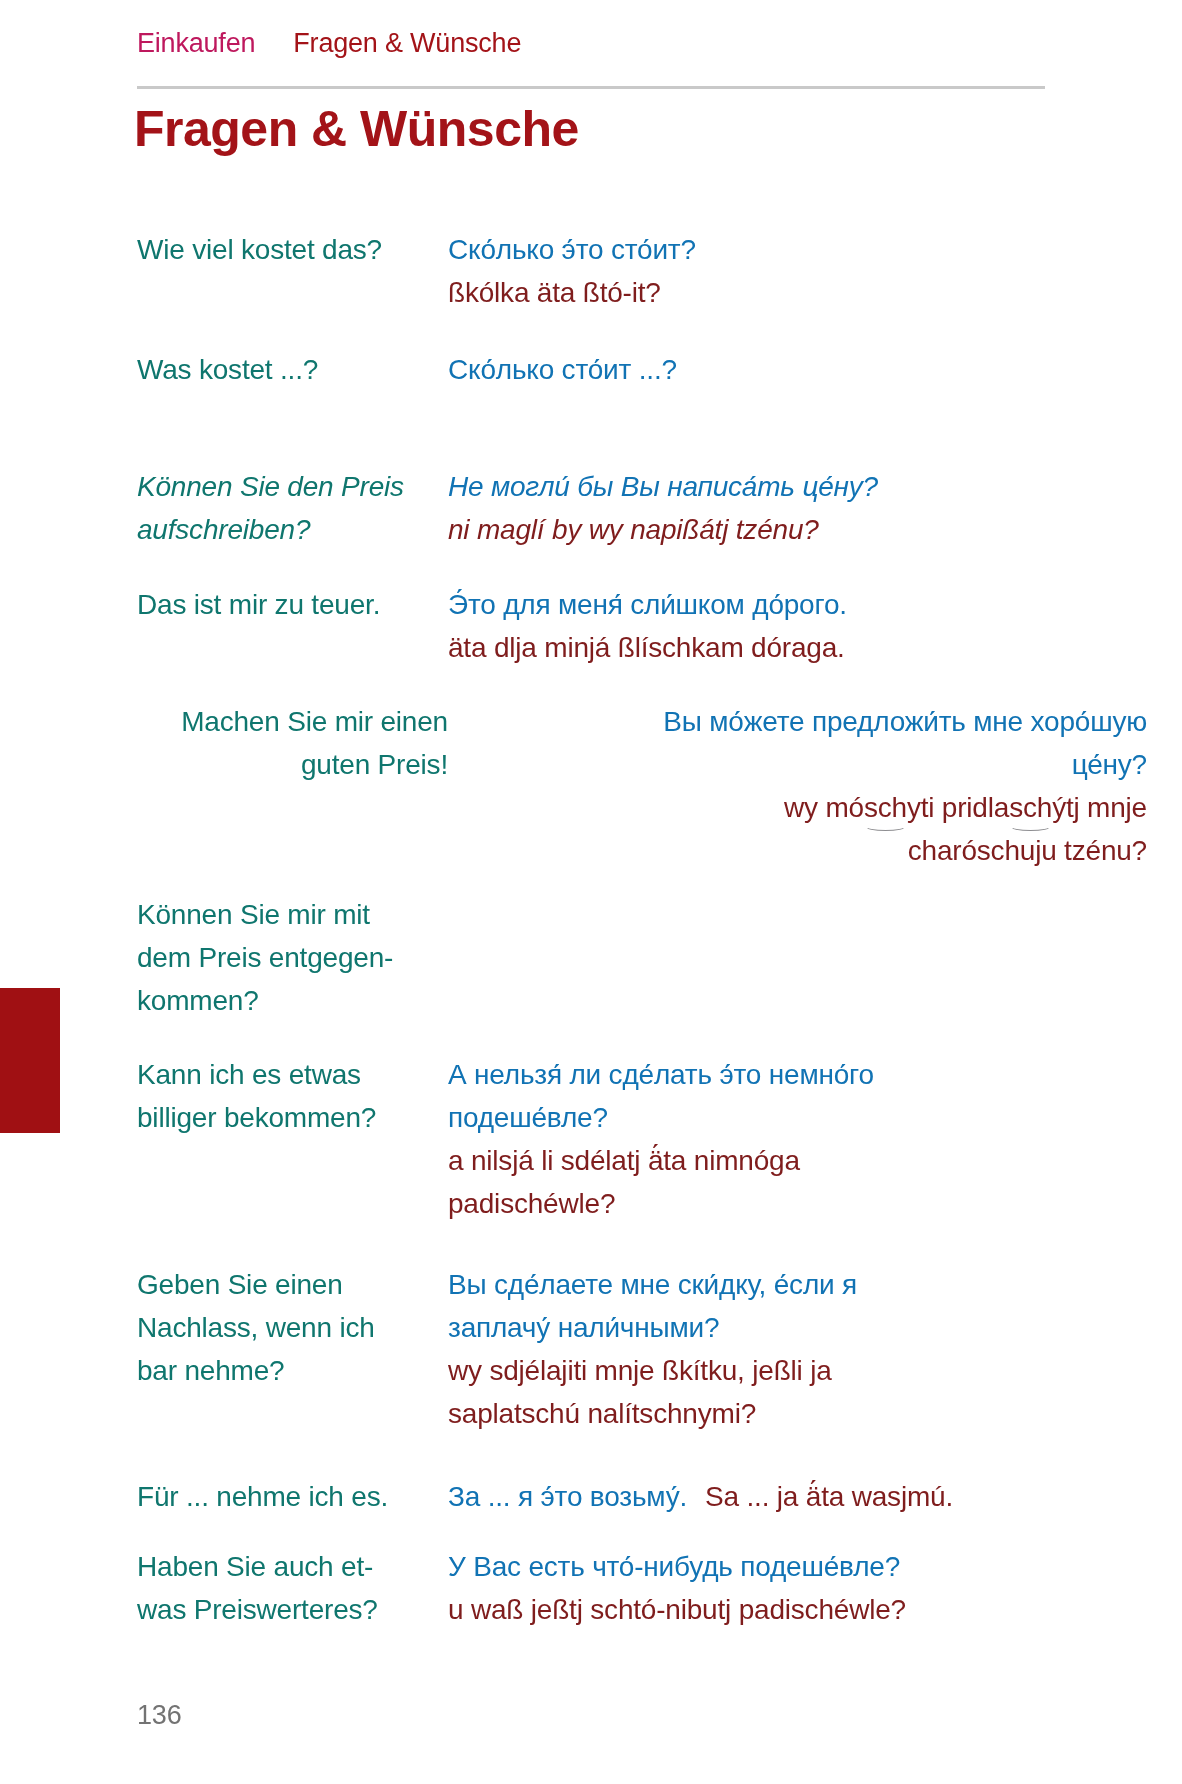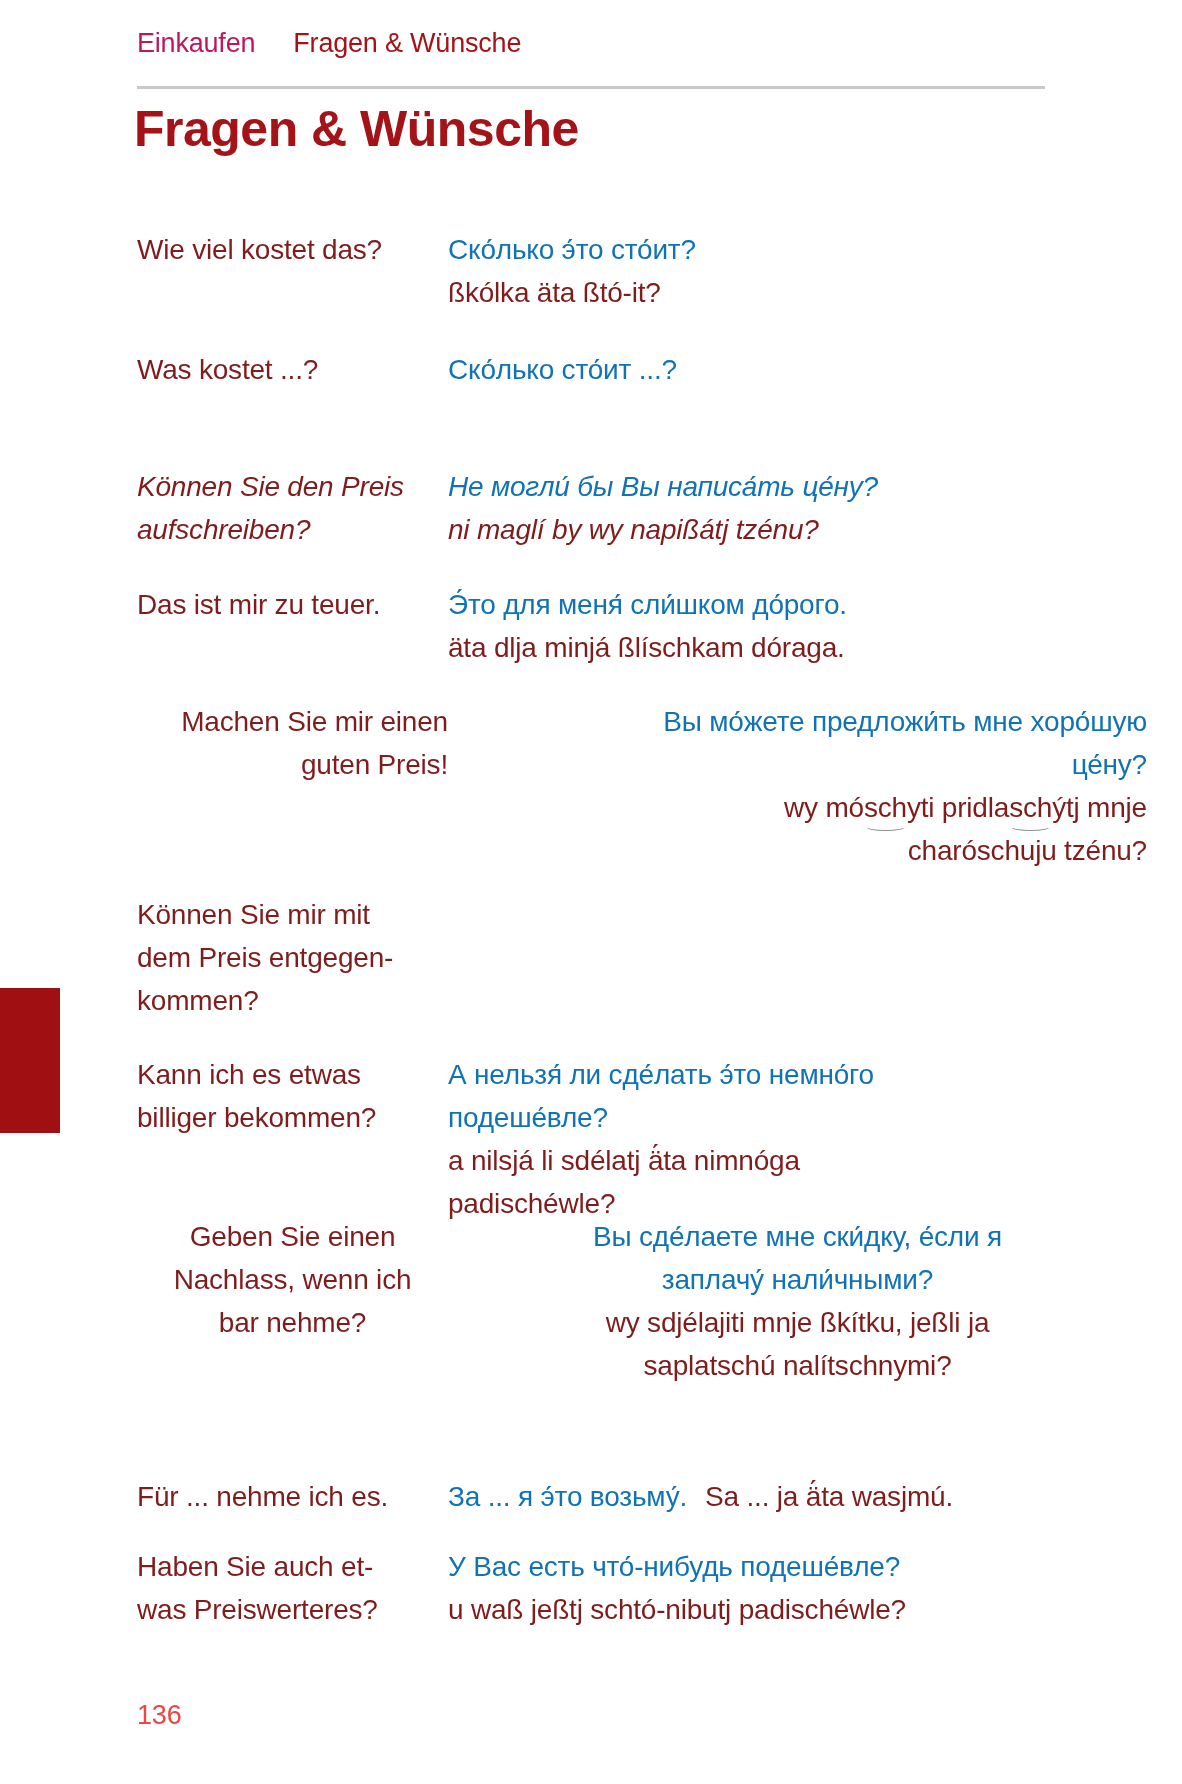--- a/index.html
+++ b/index.html
@@ -14,31 +14,31 @@
   .header{position:absolute;top:28px;left:137px;font-size:27px;white-space:nowrap;}
   .header .section{color:#be185d;margin-right:38px;}
   .header .chapter{color:#a31318;}
   .divider{position:absolute;top:86px;left:137px;width:908px;height:3px;background:#c9c9c9;}
   .title{position:absolute;top:100px;left:134px;margin:0;font-size:50px;font-weight:bold;color:#a31318;letter-spacing:-0.5px;}
   .entry{
     position:absolute;left:137px;width:1010px;
     display:grid;grid-template-columns:311px 1fr;
     font-size:28px;line-height:43px;
   }
-  .de{color:#7f1d1d;}
+  .de{color:#0f766e;}
   .ru{color:#1173b4;}
   .tr{color:#7f1d1d;}
   .tr-inline{margin-left:18px;}
   .tie{position:relative;display:inline-block;}
   .tie::after{
     content:"";position:absolute;left:1px;right:1px;bottom:-2px;height:7px;
     border:1.6px solid transparent;border-bottom-color:#8d8d90;border-radius:50%;
   }
   .red-tab{position:absolute;left:0;top:988px;width:60px;height:145px;background:#a01013;}
-  .page-number{position:absolute;left:137px;top:1700px;font-size:27px;color:#ef4444;}
+  .page-number{position:absolute;left:137px;top:1700px;font-size:27px;color:#737373;}
 </style>
 </head>
 <body>
 
 <div class="page">
 
   <div class="header">
     <span class="section">Einkaufen</span><span class="chapter">Fragen &amp; Wünsche</span>
   </div>
 
@@ -114,21 +114,21 @@
           <div>billiger bekommen?</div>
         </div>
     <div class="right">
           <div class="ru">А нельзя́ ли сде́лать э́то немно́го</div>
           <div class="ru">подеше́вле?</div>
           <div class="tr">a nilsjá li sdélatj ä́ta nimnóga</div>
           <div class="tr">padischéwle?</div>
         </div>
   </div>
 
-  <div class="entry" style="top: 1215px; text-align: center;">
+  <div class="entry" style="top: 1263px;">
     <div class="de">
           <div>Geben Sie einen</div>
           <div>Nachlass, wenn ich</div>
           <div>bar nehme?</div>
         </div>
     <div class="right">
           <div class="ru">Вы сде́лаете мне ски́дку, е́сли я</div>
           <div class="ru">заплачу́ нали́чными?</div>
           <div class="tr">wy sdjélajiti mnje ßkítku, jeßli ja</div>
           <div class="tr">saplatschú nalítschnymi?</div>

